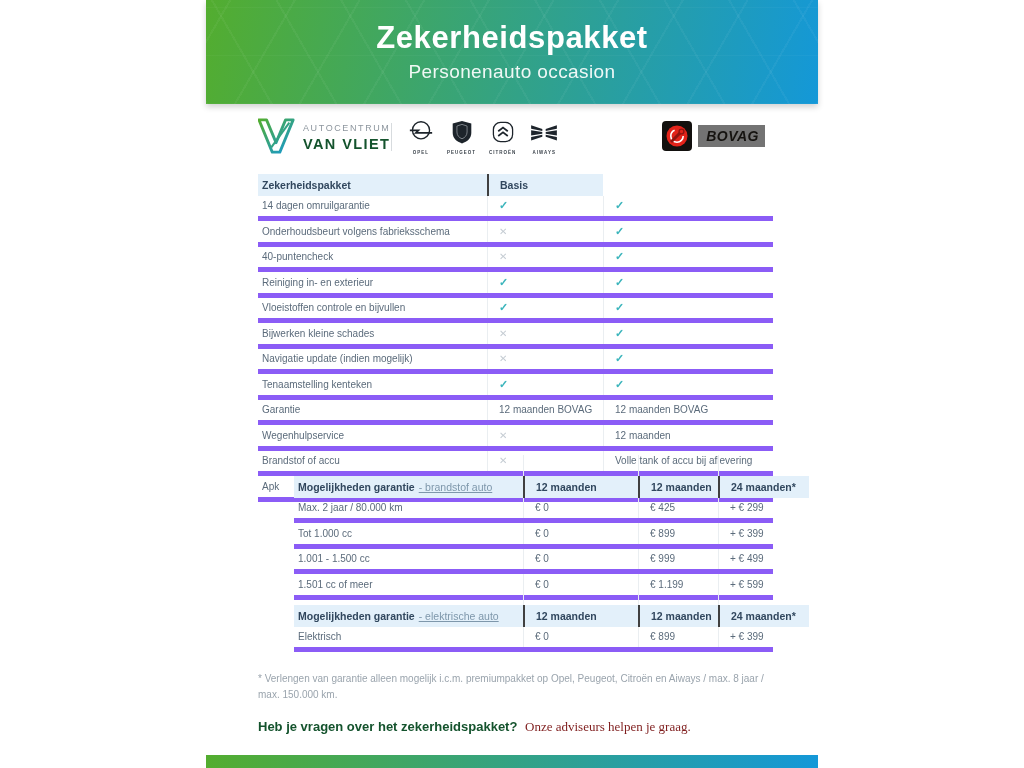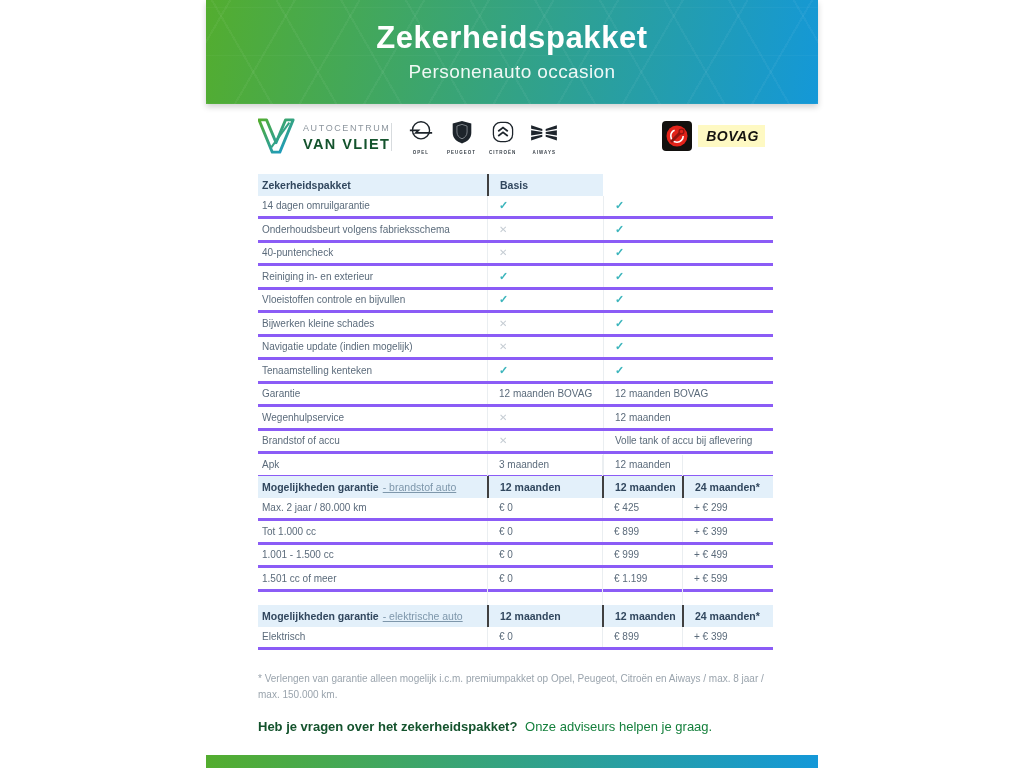--- a/index.html
+++ b/index.html
@@ -29,46 +29,46 @@
   .dealer{position:absolute;left:0;top:2px;display:flex;align-items:center;gap:7px;}
   .dealer-text{display:flex;flex-direction:column;line-height:1.15;}
   .dealer-top{font-size:9px;letter-spacing:1.6px;color:#8d969e;font-weight:500;}
   .dealer-bottom{font-size:14.5px;letter-spacing:1.4px;color:#14532d;font-weight:700;margin-top:3px;}
   .vdivider{position:absolute;left:133px;top:7px;width:1px;height:28px;background:#d7dbde;}
   .brands{position:absolute;left:150px;top:4px;display:flex;gap:13px;align-items:flex-start;}
   .brand{display:flex;flex-direction:column;align-items:center;gap:2px;}
   .brand-label{font-size:4.5px;letter-spacing:1px;color:#3a424a;font-weight:700;}
   .bovag{position:absolute;right:8px;top:5px;display:flex;align-items:center;}
   .bovag-square{width:30px;height:30px;background:#12100e;border-radius:4px;display:flex;align-items:center;justify-content:center;position:relative;z-index:2;}
-  .bovag-yellow{height:22px;background:#fef9c3;display:flex;align-items:center;padding:0 6px 0 8px;margin-left:6px;}
+  .bovag-yellow{height:22px;background:#737373;display:flex;align-items:center;padding:0 6px 0 8px;margin-left:6px;}
   .bovag-word{font-size:14px;font-weight:700;font-style:italic;color:#151310;letter-spacing:.5px;}
   
   .tbl{position:absolute;left:258px;width:515px;font-size:10px;color:#5b6b7b;}
-  .trow{display:grid;align-items:center;height:20.5px;border-bottom:3px solid #8b5cf6;}
+  .trow{display:grid;align-items:center;height:20.5px;border-bottom:5px solid #8b5cf6;}
   .trow.c3{grid-template-columns:229px 116px 170px;}
-  .trow.c4{grid-template-columns:229px 115px 80px 91px;}
+  .trow.c4{grid-template-columns:229px 115px 80px 91px;margin-left:36px;}
   .trow > span{white-space:nowrap;overflow:visible;}
   .cell-label{padding-left:4px;}
   .cell-val{padding-left:11px;border-left:1px solid #eaeef1;height:100%;display:flex;align-items:center;}
   .hrow{border-bottom:none;height:21.5px;font-weight:700;color:#31475e;font-size:10.5px;}
   .hrow > span{background:var(--header-bg,#e3f0fa);height:100%;display:flex;align-items:center;}
   .hrow .cell-val{border-left:2px solid #404040;}
   .hrow .light{font-weight:400;color:#7e97ab;margin-left:4px;text-decoration:underline;}
   .sprow{border-bottom:none;height:21px;}
   .sprow .cell-val{border-left:1px solid #eaeef1;}
   .check{color:var(--check,#3cb5bc);font-size:11px;font-weight:700;}
   .cross{color:var(--cross,#c5ccd3);font-size:10px;}
   #tbl-main{top:174px;}
   #tbl-fuel{top:455px;}
   #tbl-ev{top:584px;}
   
   .footnote{position:absolute;left:258px;top:661px;width:512px;font-size:10px;line-height:1.55;color:#9aa4ad;}
   .question{position:absolute;left:258px;top:706px;font-size:13px;}
   .question .q-bold{font-weight:700;color:#14532d;}
-  .question .q-light{color:#15803d;margin-left:4px;}
+  .question .q-light{color:#7f1d1d;margin-left:4px;font-family:Liberation Serif, serif;}
   
   .bottombar{
     position:absolute;left:206px;top:755px;width:612px;height:13px;
     background:linear-gradient(90deg,var(--gradient-start,#53ad2f),var(--gradient-end,#1498d8));
   }
 </style>
 </head>
 <body>
 
 <div class="page">

